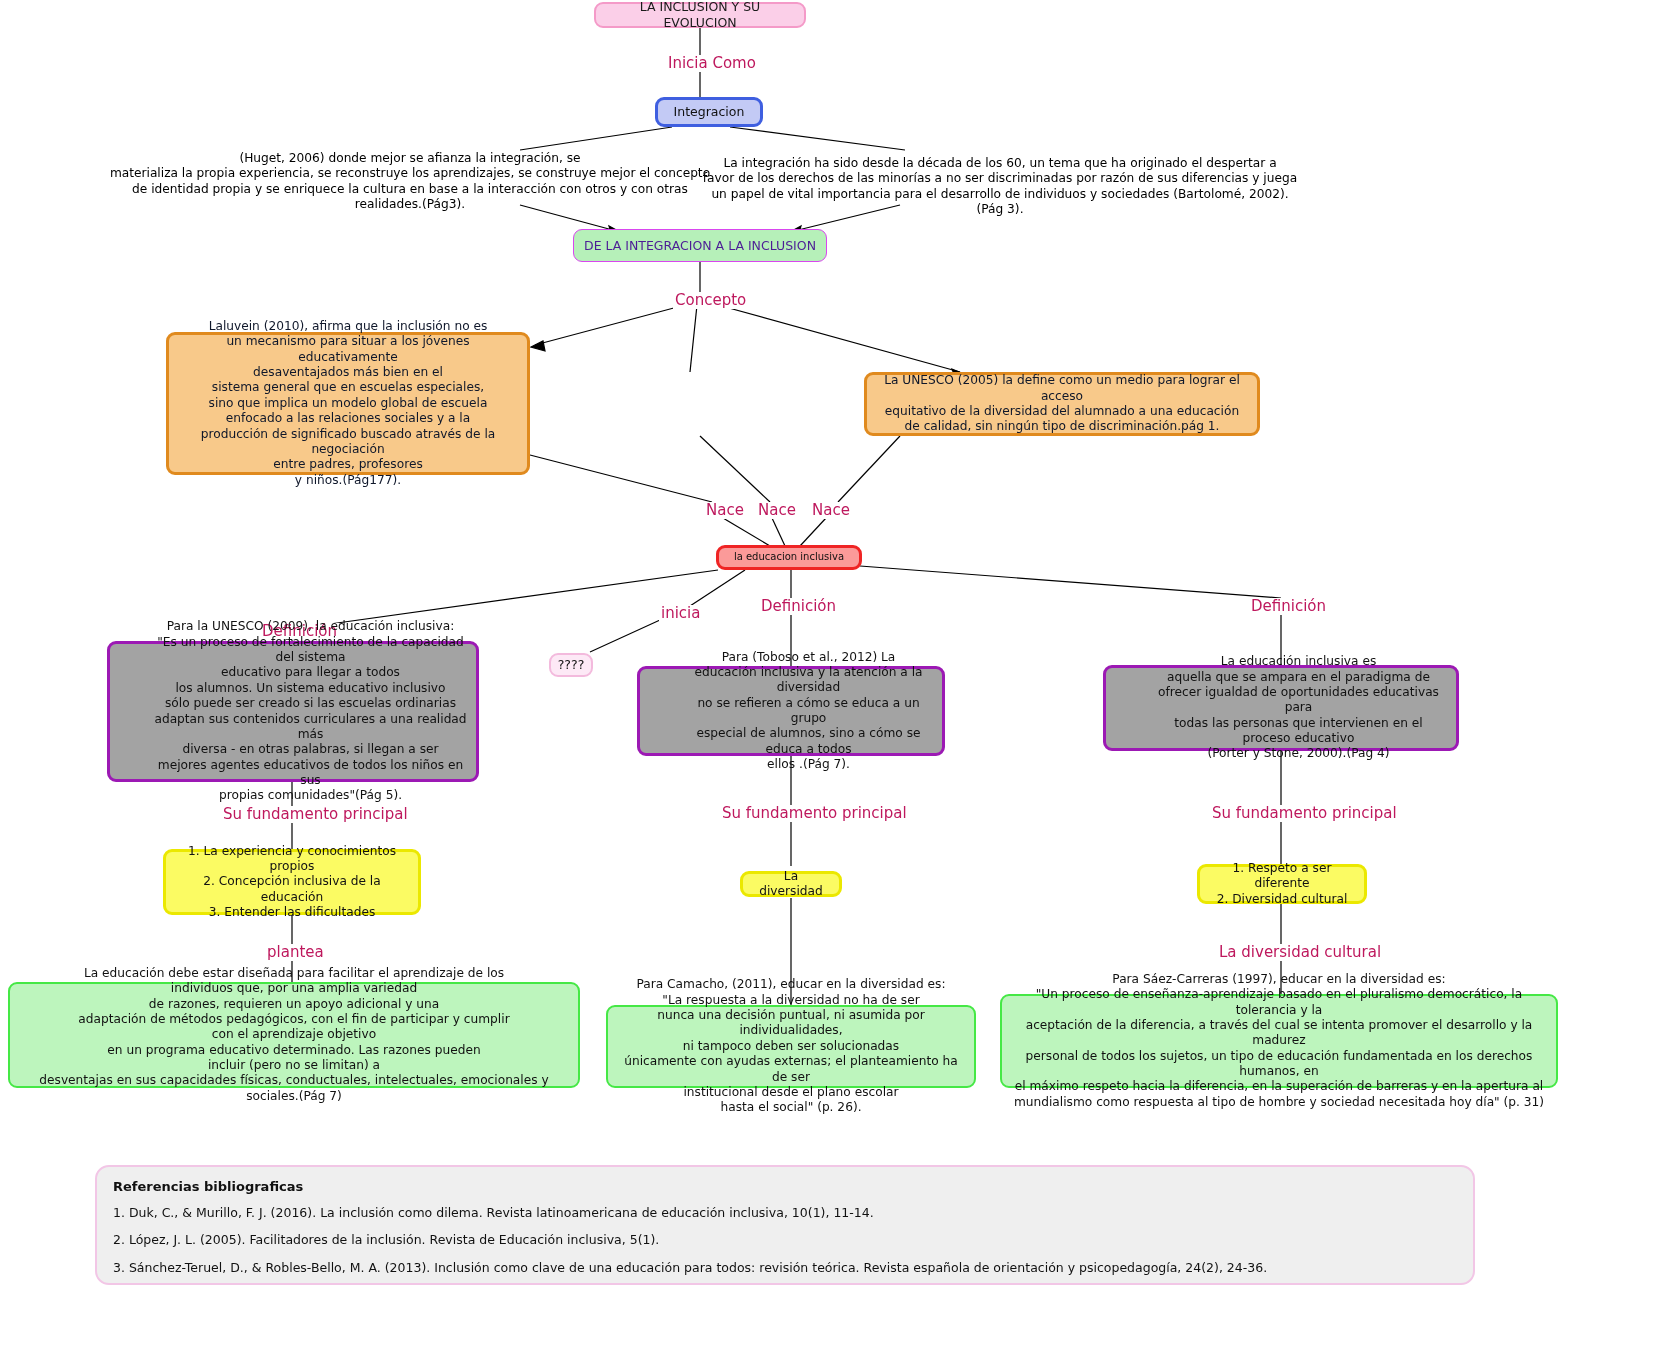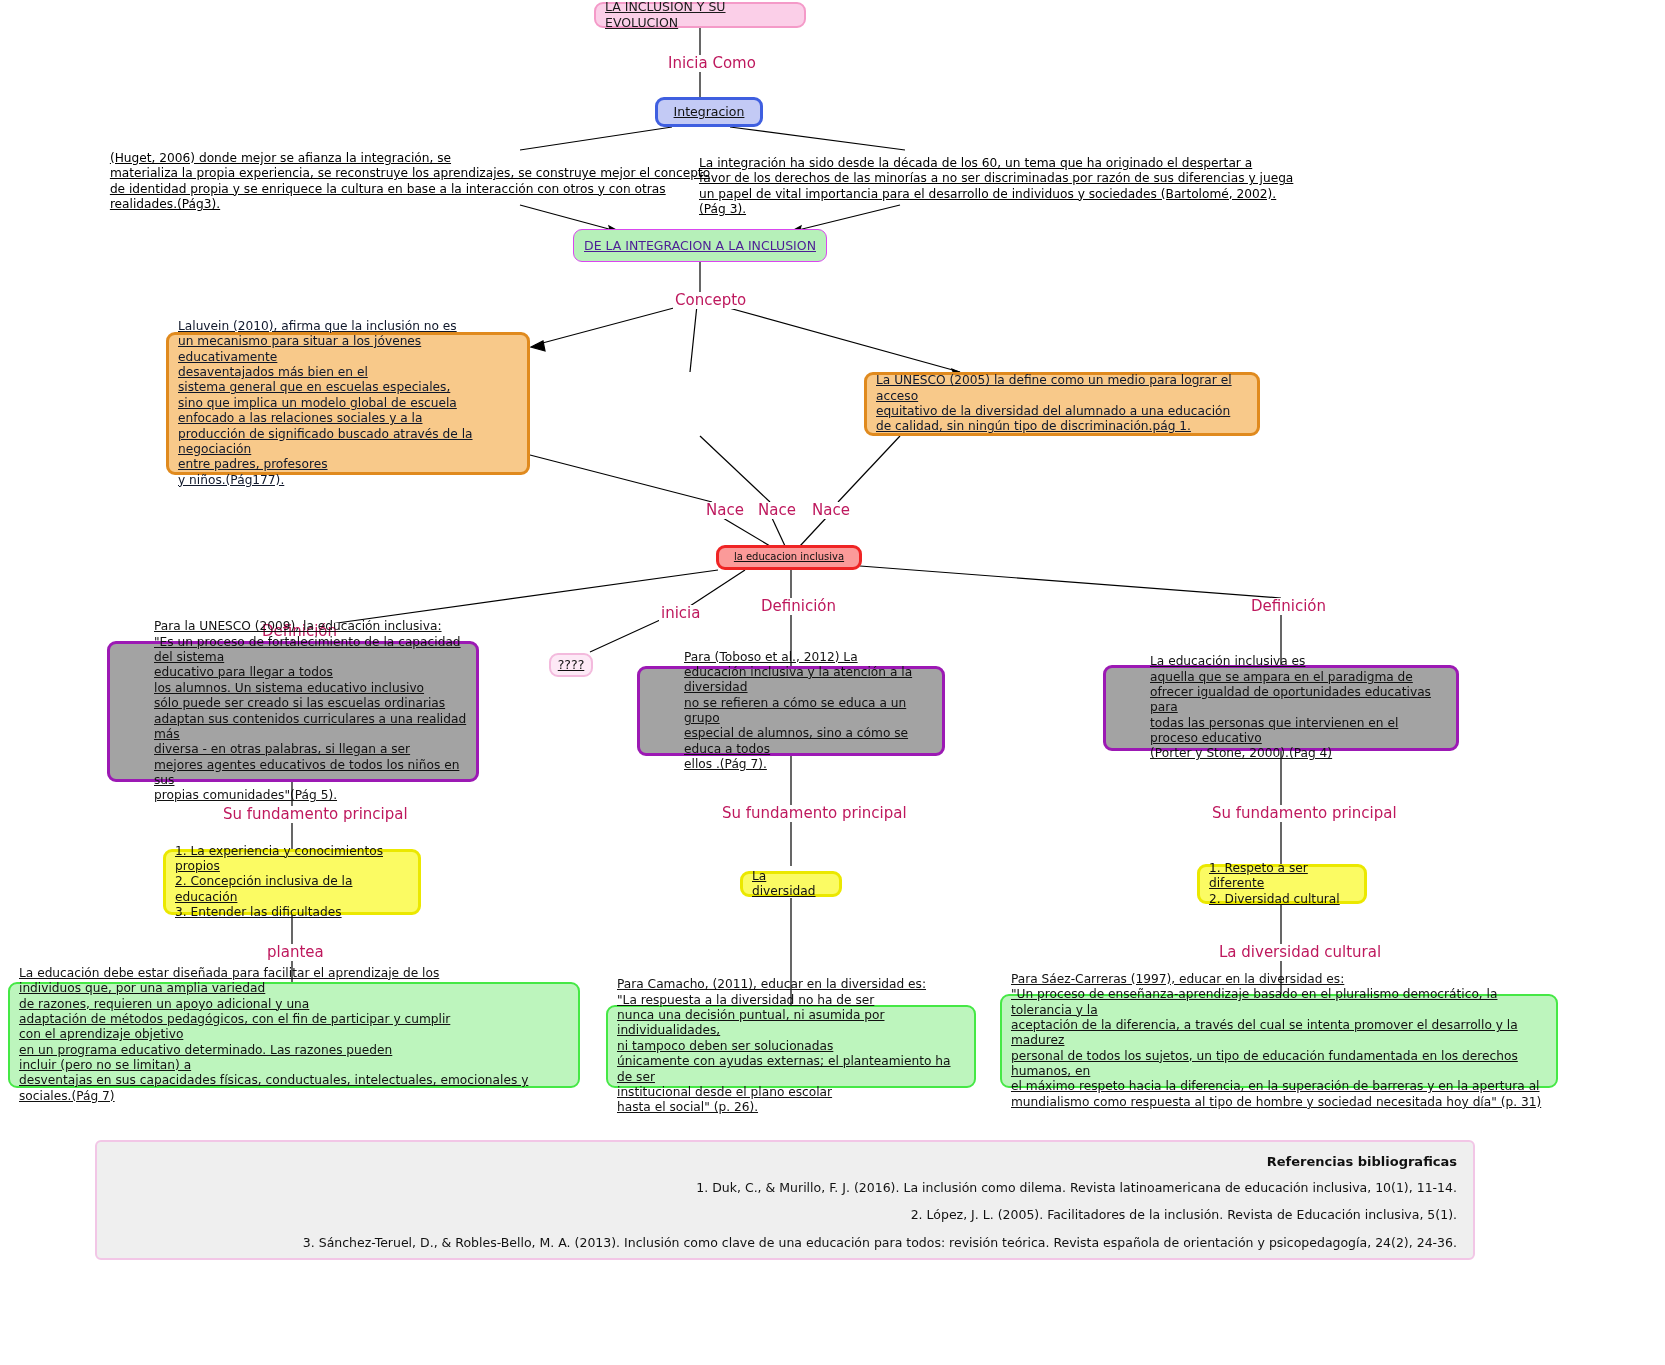--- a/index.html
+++ b/index.html
@@ -23,28 +23,27 @@
     left: 0;
     top: 0;
     width: 1665px;
     height: 1365px;
     pointer-events: none;
   }
   .node {
     position: absolute;
     box-sizing: border-box;
     border-radius: 9px;
-    text-align: left;
+    text-align: center;
     line-height: 1.26;
     white-space: pre-line;
     display: flex;
     align-items: center;
     justify-content: center;
     padding: 5px 9px;
-    text-decoration: underline;
   }
   .edge-label {
     position: absolute;
     font-size: 15px;
     color: #be185d;
     background: #ffffff;
     white-space: nowrap;
     padding: 0 2px;
     line-height: 1.1;
   }
@@ -95,25 +94,26 @@
     color: #111;
   }
   .n-lightgreen {
     background: #bdf5bd;
     border: 2px solid #45e845;
     color: #111;
   }
   .n-refs {
     background: #efefef;
     border: 2px solid #f2c6e6;
-    border-radius: 6px;
-    color: #111;
-    text-align: right;
+    border-radius: 14px;
+    color: #111;
+    text-align: left;
     display: block;
     padding: 12px 16px;
+    margin-top: 25px;
   }
   .refs-title {
     font-weight: bold;
     font-size: 13px;
     margin-bottom: 7px;
   }
   .refs-item {
     font-size: 12.5px;
     margin: 11px 0;
     line-height: 1.3;

